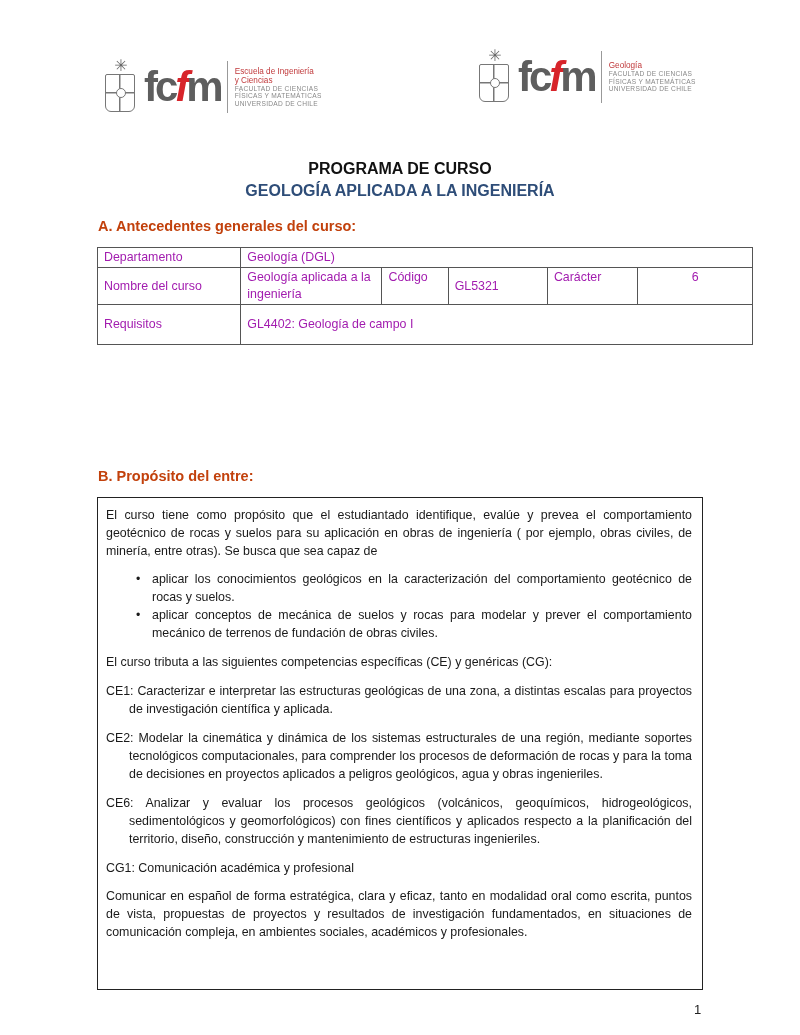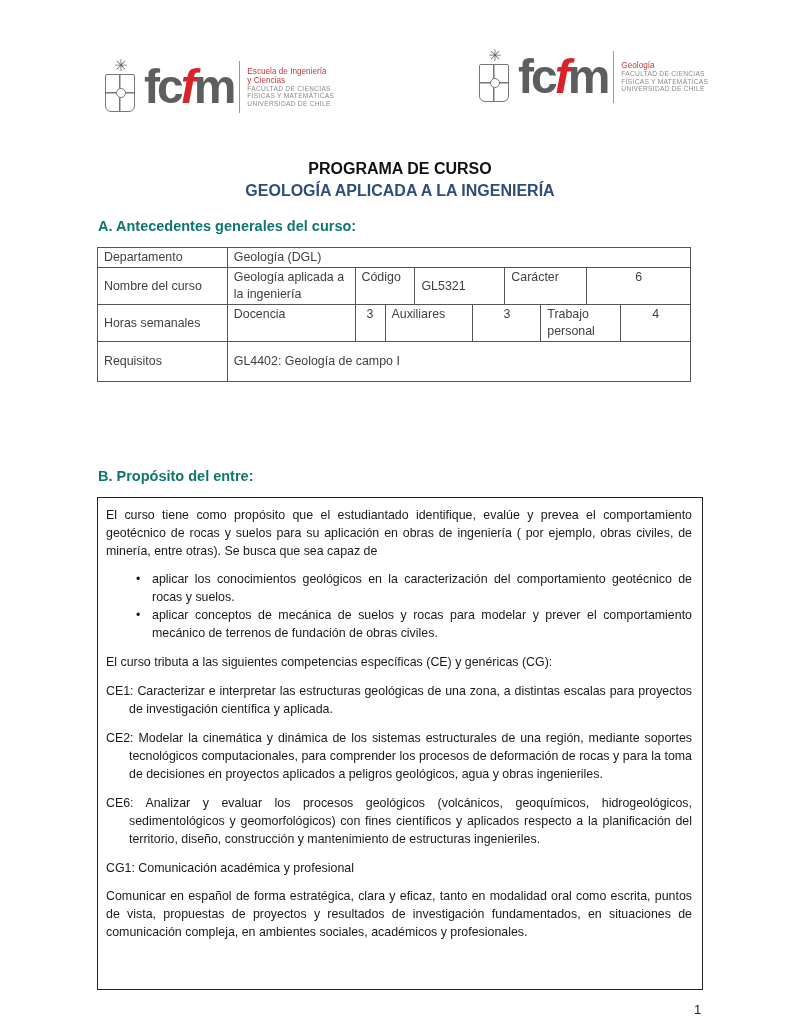--- a/index.html
+++ b/index.html
@@ -13,39 +13,39 @@
   .crest { width: 34px; height: 58px; position: relative; margin-right: 4px; }
   .crest .sun { position: absolute; left: 9px; top: 0; width: 16px; height: 16px;
                 color: #666; font-size: 16px; line-height: 16px; text-align: center; }
   .crest .shield { position: absolute; left: 1px; top: 16px; width: 30px; height: 38px;
                    border: 1.5px solid #777; border-radius: 2px 2px 6px 6px; box-sizing: border-box;
                    background:
                      linear-gradient(#777,#777) 50% 0/1.5px 100% no-repeat,
                      linear-gradient(#777,#777) 0 50%/100% 1.5px no-repeat; }
   .crest .shield::after { content: ""; position: absolute; left: 10px; top: 13px; width: 8px; height: 8px;
                           border: 1.5px solid #777; border-radius: 50%; background: #fff; }
-  .wordmark { font-family: "Liberation Sans", sans-serif; font-weight: bold; font-size: 48px;
+  .wordmark { font-family: "Liberation Sans", sans-serif; font-weight: bold; font-size: 42px;
               letter-spacing: -3px; color: #5e5e5e; line-height: 52px; margin-left: 2px; }
   .wordmark .j { color: #d7242a; font-style: italic; }
   .vsep { width: 1px; height: 52px; background: #999; margin: 0 7px 0 6px; }
   .logo-text { font-size: 6.6px; line-height: 7.4px; color: #888; letter-spacing: 0.3px; }
   .logo-text .red { color: #c0393b; font-size: 8.2px; line-height: 9px; letter-spacing: 0; }
 
   
   .title { position: absolute; left: 0; width: 800px; text-align: center; font-weight: bold;
            font-family: "Liberation Sans", sans-serif; }
   .title-1 { top: 160px; font-size: 16px; color: #111; }
   .title-2 { top: 182px; font-size: 16px; color: #2e4d78; }
-  .section-heading { position: absolute; left: 98px; font-weight: bold; font-size: 14.5px; color: #0f766e; }
+  .section-heading { position: absolute; left: 98px; font-weight: bold; font-size: 14.5px; color: #c2410c; }
   .sec-a { top: 218px; }
   .sec-b { top: 468px; }
 
   
-  table.info { position: absolute; left: 97px; top: 247px; width: 594px; border-collapse: collapse;
-               font-family: "Liberation Sans", sans-serif; font-size: 12.4px; color: #404040; }
+  table.info { position: absolute; left: 97px; top: 247px; width: 656px; border-collapse: collapse;
+               font-family: "Liberation Sans", sans-serif; font-size: 12.4px; color: #a21caf; }
   table.info td { border: 1px solid #555; padding: 1px 6px; vertical-align: top; line-height: 17px; }
   table.info td.mid { vertical-align: middle; }
   table.info td.ctr { text-align: center; }
   table.info td.just { text-align: justify; text-align-last: justify; }
   .it { font-style: italic; }
 
   
   .purpose { position: absolute; left: 97px; top: 497px; width: 606px; height: 493px;
              border: 1.3px solid #222; box-sizing: border-box; padding: 8px 10px 0 8px;
              font-size: 12.4px; line-height: 18px; color: #1a1a1a; }
@@ -118,29 +118,20 @@
     <td colspan="9">Geología (DGL)</td>
   </tr>
   <tr>
     <td class="mid">Nombre del curso</td>
     <td>Geología aplicada a la ingeniería</td>
     <td colspan="2">Código</td>
     <td colspan="2" class="mid">GL5321</td>
     <td colspan="2">Carácter</td>
     <td colspan="2" class="ctr">6</td>
   </tr>
-  <tr>
-    <td class="mid">Horas semanales</td>
-    <td>Docencia</td>
-    <td class="ctr" colspan="1">3</td>
-    <td colspan="2">Auxiliares</td>
-    <td class="ctr" colspan="2">3</td>
-    <td colspan="2">Trabajo personal</td>
-    <td class="ctr">4</td>
-  </tr>
   <tr style="height:40px;">
     <td class="mid">Requisitos</td>
     <td class="mid" colspan="9">GL4402: Geología de campo I</td>
   </tr>
 </tbody>
   </table>
 
 <div class="section-heading sec-b">B. Propósito del entre:</div>
 
 <div class="purpose">

